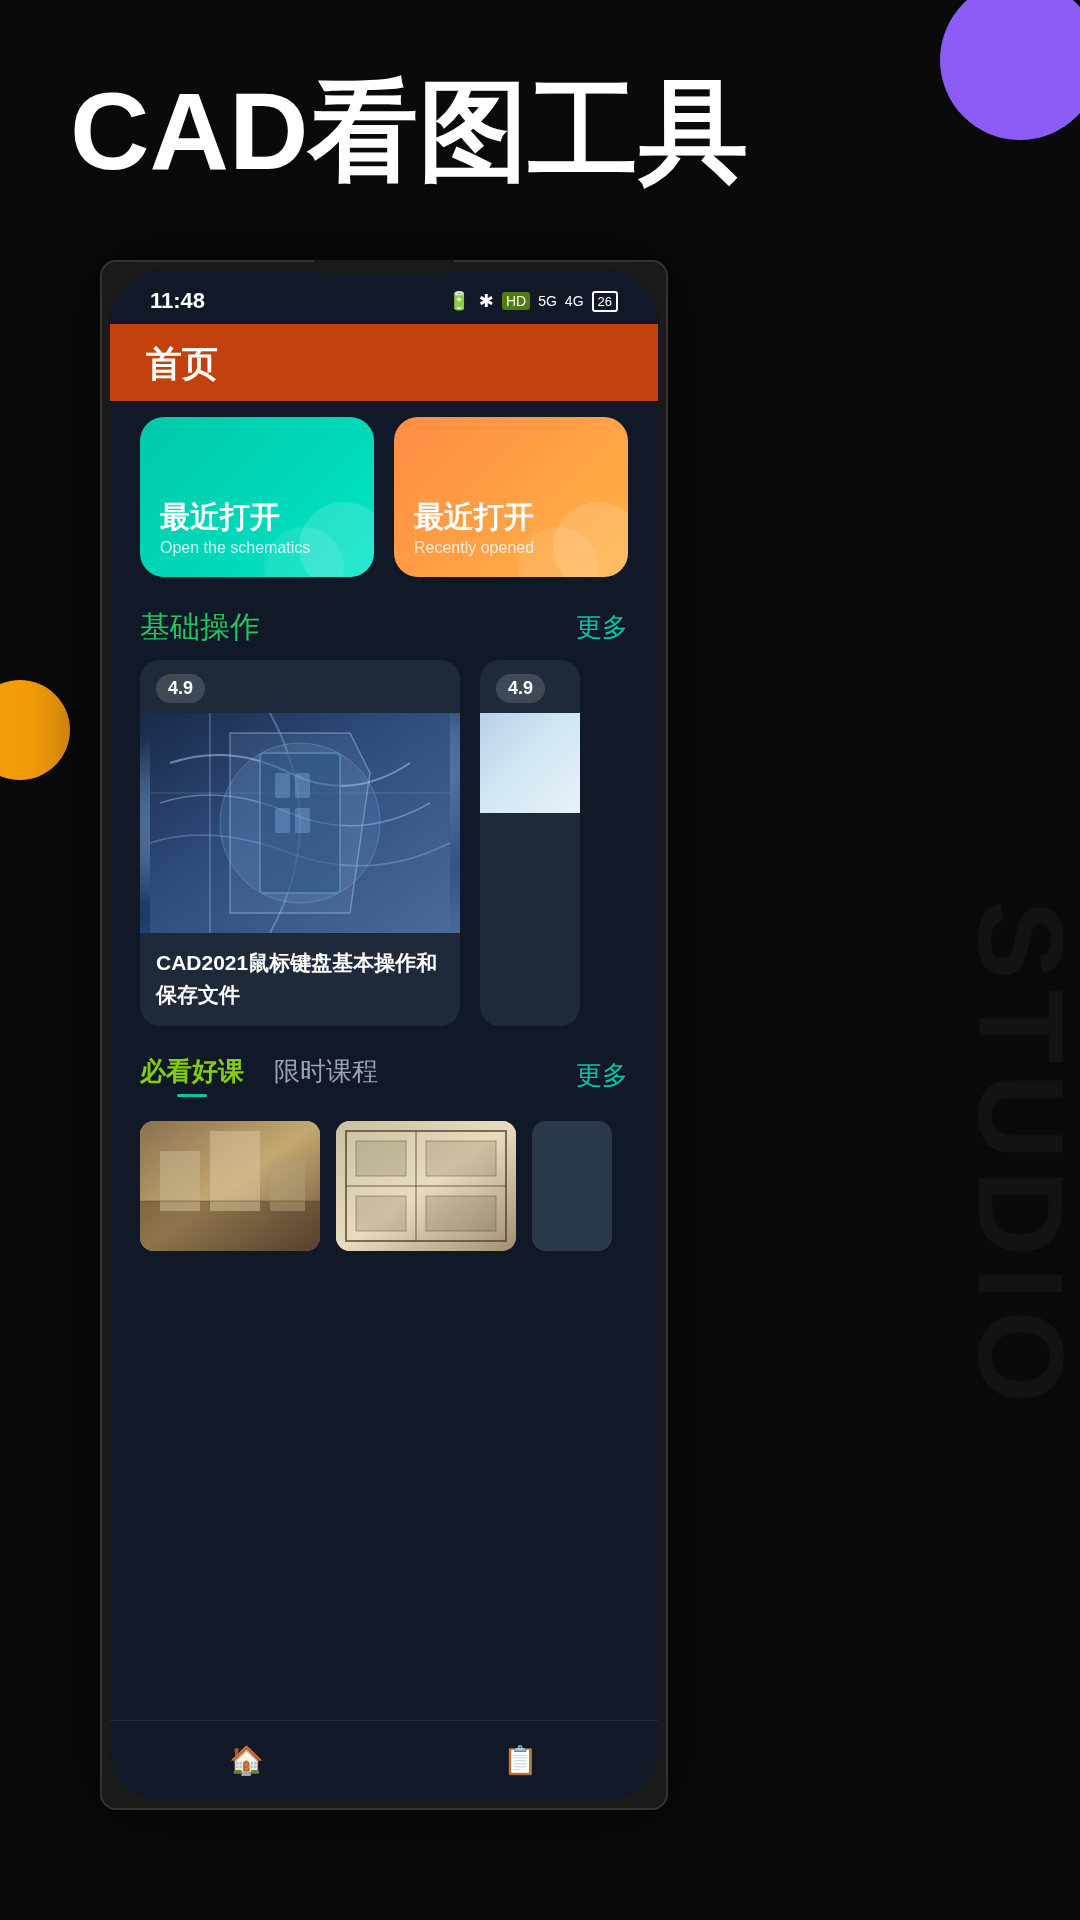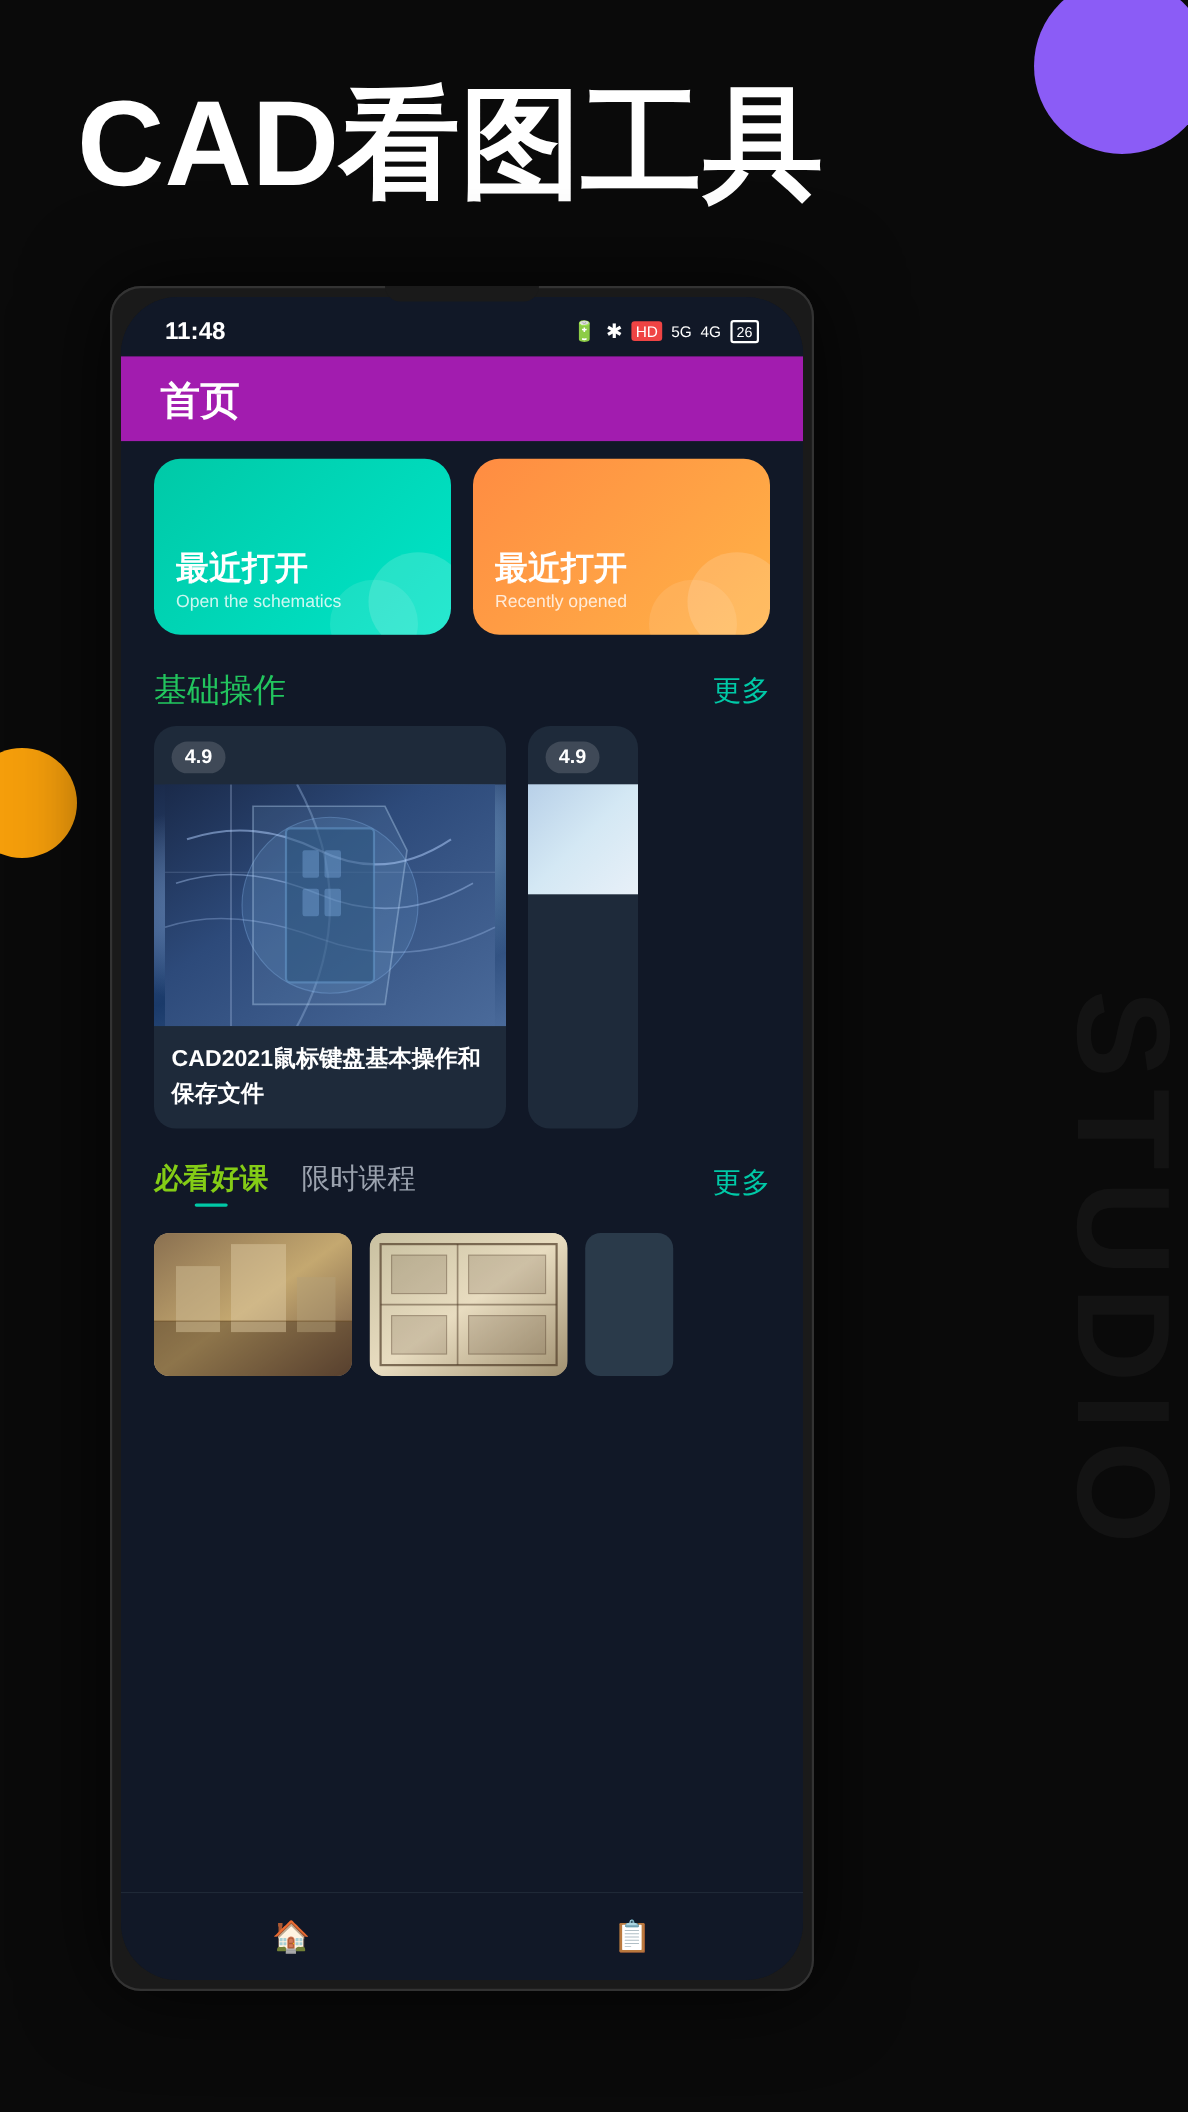--- a/index.html
+++ b/index.html
@@ -59,24 +59,24 @@
       color: #ffffff;
       z-index: 2;
       line-height: 1.1;
     }
 
     
     .phone-mockup {
       position: absolute;
       top: 260px;
       left: 100px;
-      width: 640px;
+      width: 568px;
       height: 1550px;
       background: #1a1a1a;
-      border-radius: 28px;
+      border-radius: 16px;
       z-index: 3;
       overflow: hidden;
       box-shadow: 0 0 80px rgba(0,0,0,0.8), inset 0 0 0 2px #333;
     }
 
     
     .phone-screen {
       position: absolute;
       top: 10px;
       left: 10px;
@@ -117,21 +117,21 @@
       display: flex;
       align-items: center;
       gap: 3px;
       font-size: 16px;
       color: #ffffff;
     }
 
     
     .app-header {
       padding: 16px 36px 12px;
-      background: #a21caf;
+      background: #c2410c;
     }
 
     .app-title {
       font-size: 36px;
       font-weight: 700;
       color: #ffffff;
     }
 
     
     .scroll-content {
@@ -426,21 +426,21 @@
 
 <div class="phone-mockup">
   <div class="phone-top-bar"></div>
   <div class="phone-screen">
 
     <div class="status-bar">
       <span class="status-time">11:48</span>
       <div class="status-icons">
         <span class="status-icon">🔋</span>
         <span class="status-icon">✱</span>
-        <span class="status-icon" style="font-size:14px;background:#ef4444;padding:1px 4px;border-radius:3px;color:#fff">HD</span>
+        <span class="status-icon" style="font-size:14px;background:#4d7c0f;padding:1px 4px;border-radius:3px;color:#fff">HD</span>
         <span class="status-icon" style="font-size:14px">5G</span>
         <span class="status-icon" style="font-size:14px">4G</span>
         <span class="battery-icon">
           <span style="border:2px solid #fff;border-radius:3px;padding:1px 4px;font-size:13px">26</span>
         </span>
       </div>
     </div>
 
     <div class="app-header">
       <span class="app-title">首页</span>

